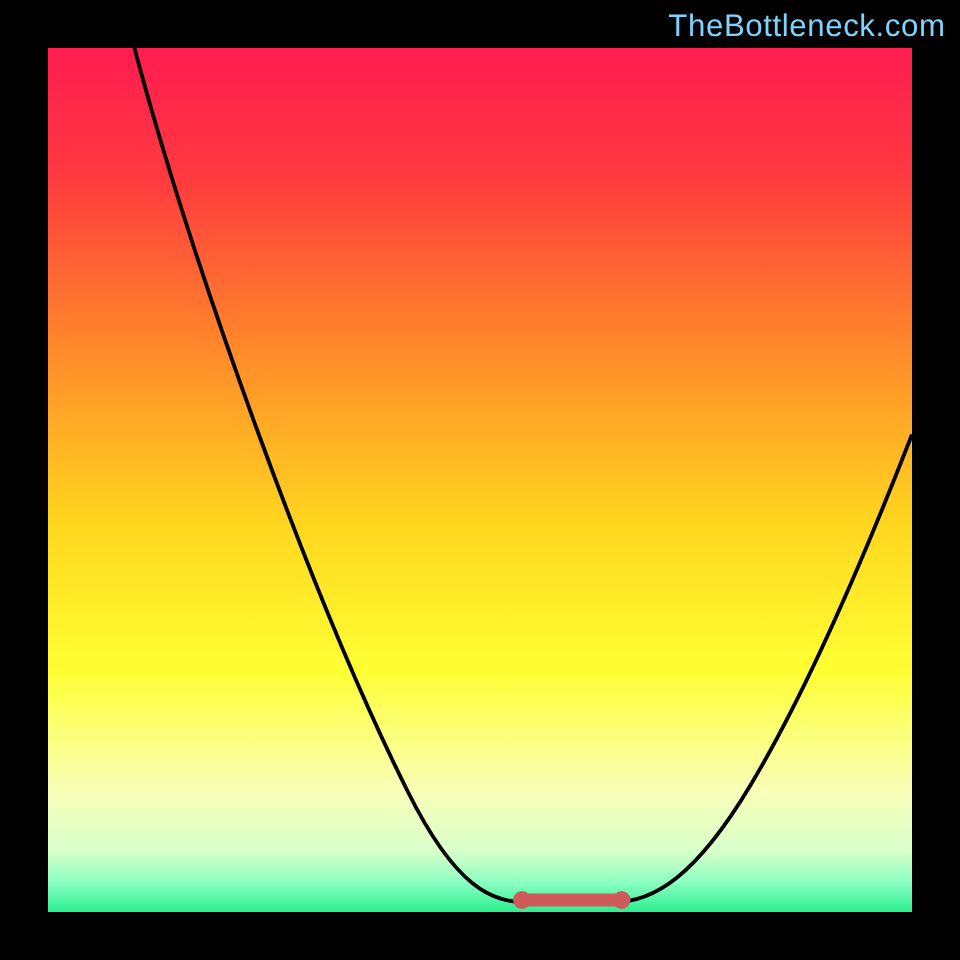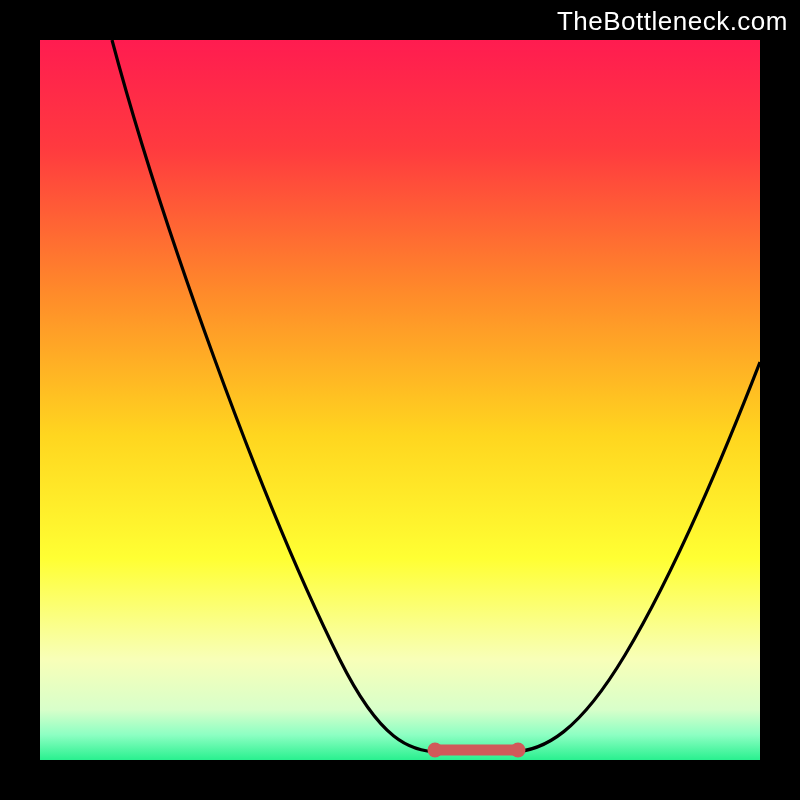--- a/index.html
+++ b/index.html
@@ -16,21 +16,21 @@
     left: 0;
     top: 0;
     width: 800px;
     height: 800px;
     background: #000;
   }
   .watermark {
     position: absolute;
     top: 6px;
     right: 12px;
-    color: #ffffff;
+    color: #7dd3fc;
     font-size: 26px;
     letter-spacing: 0.5px;
     font-weight: 400;
     user-select: none;
   }
   .plot {
     position: absolute;
     left: 40px;
     top: 40px;
     width: 720px;

